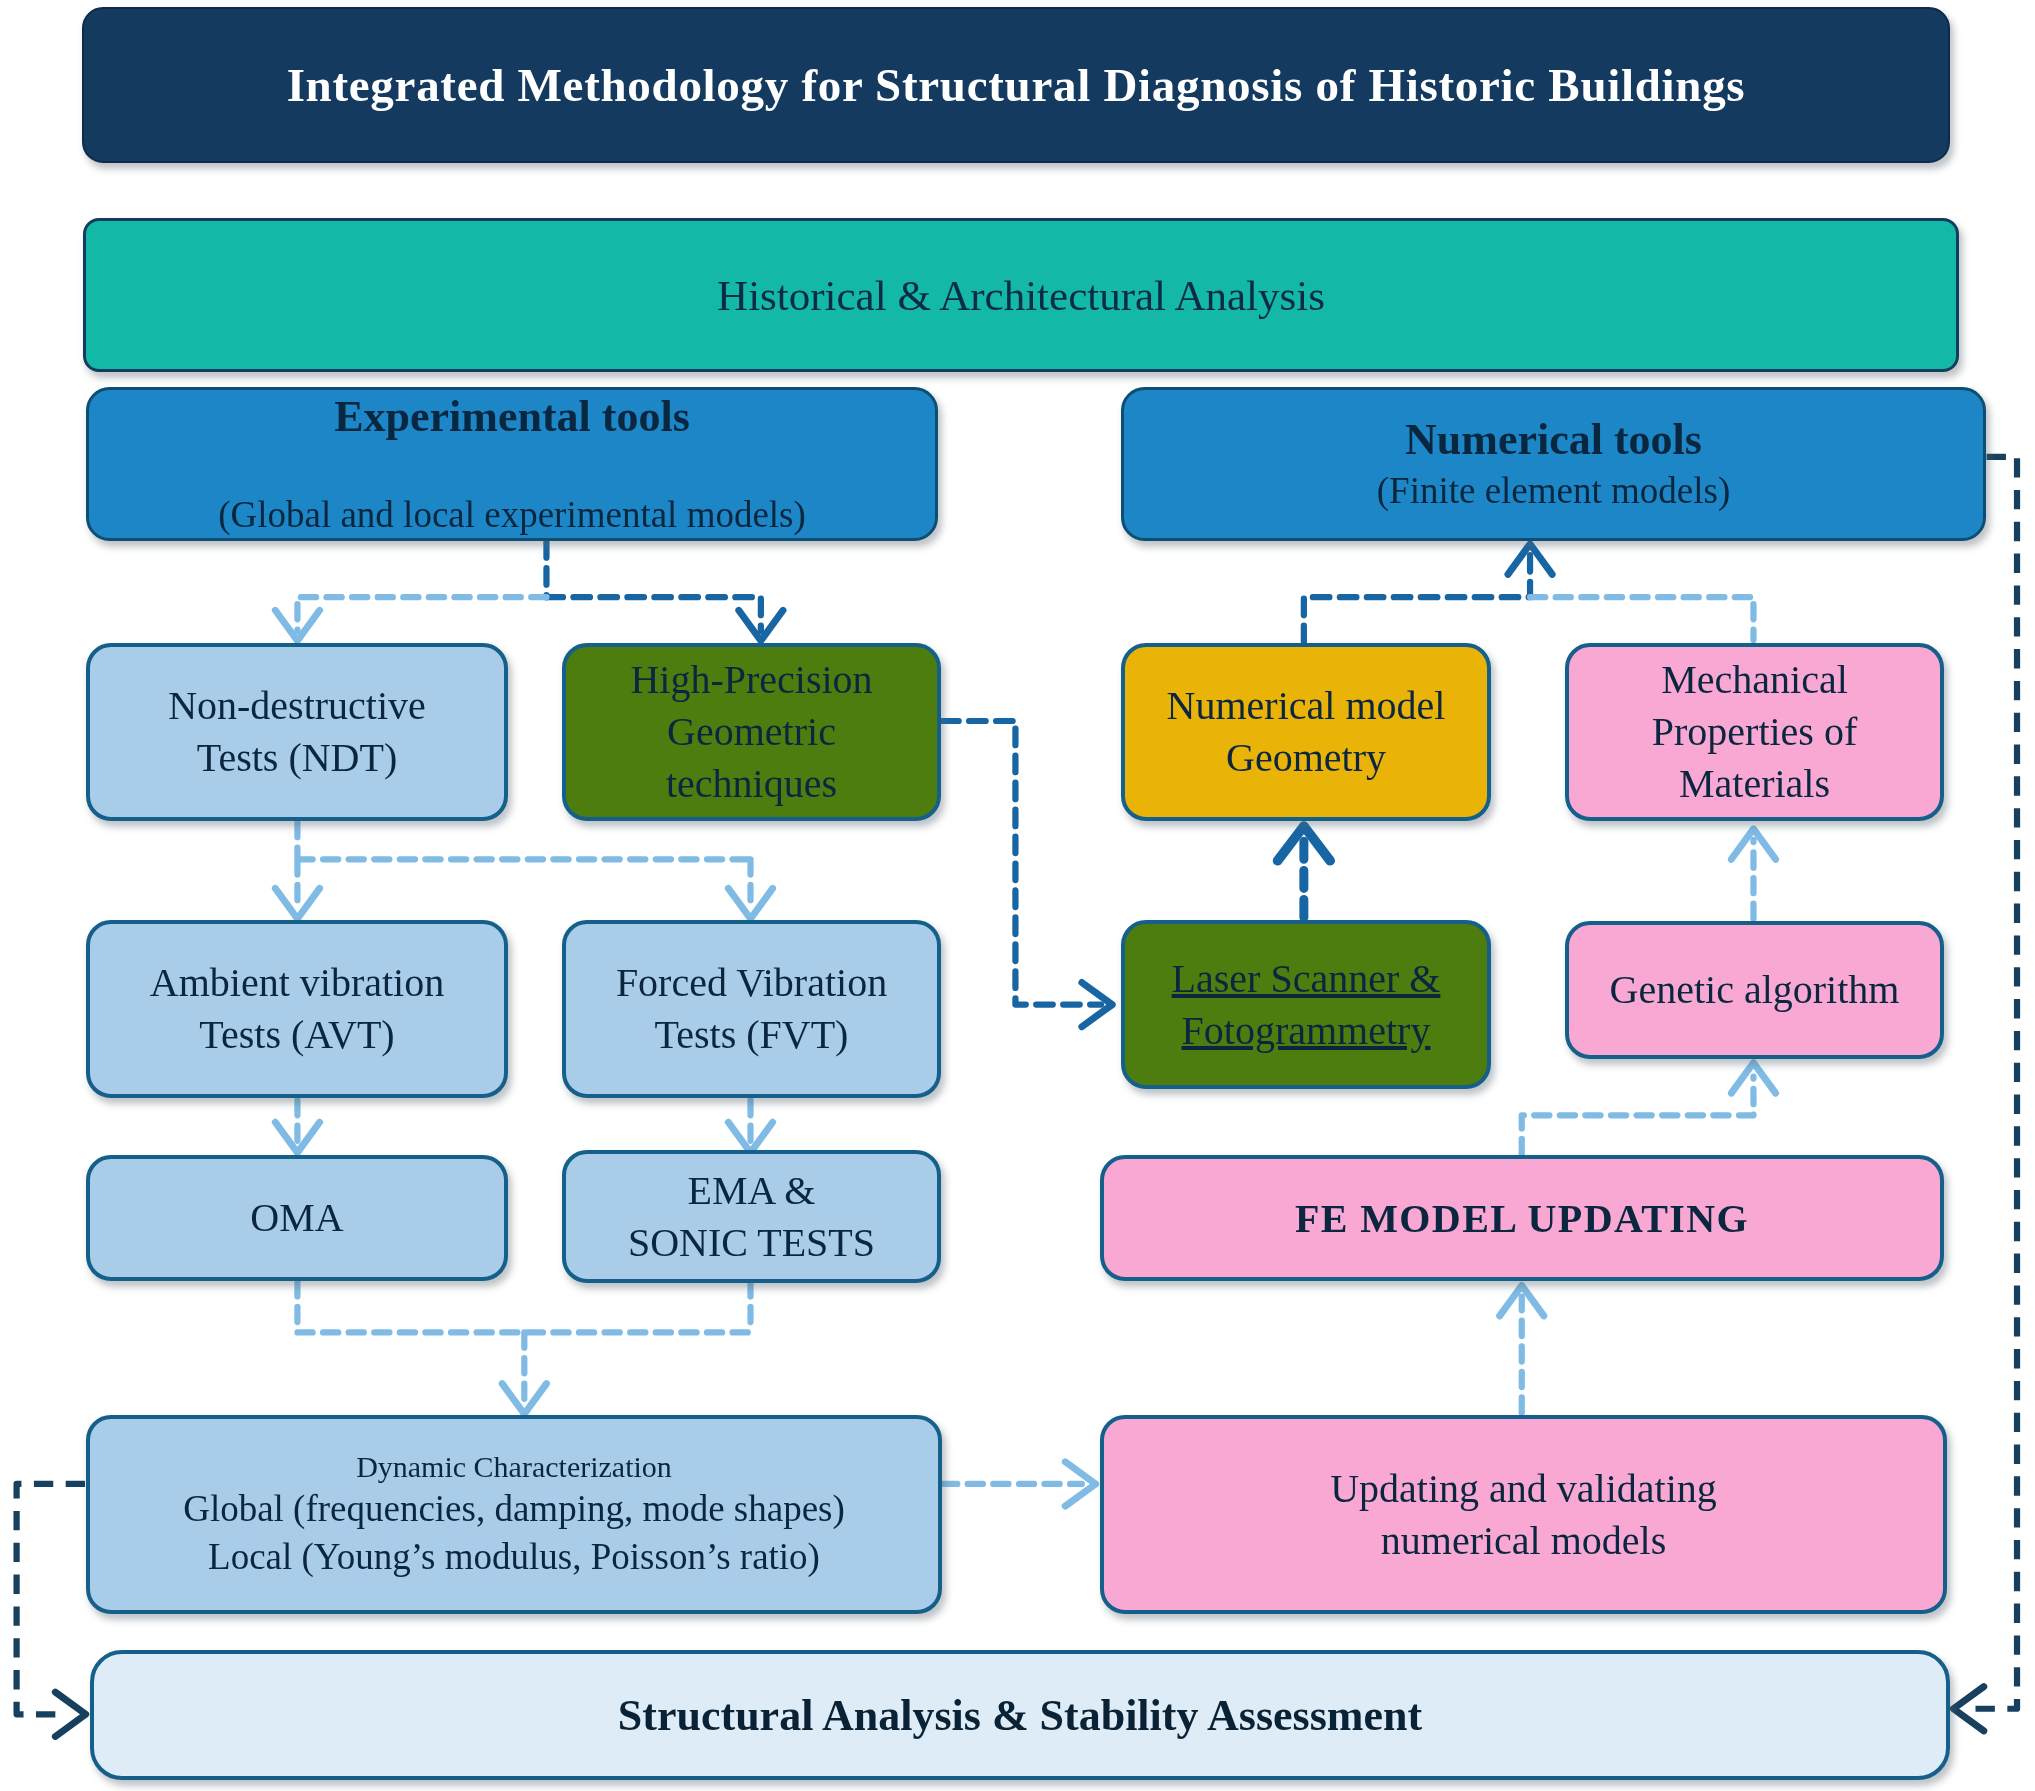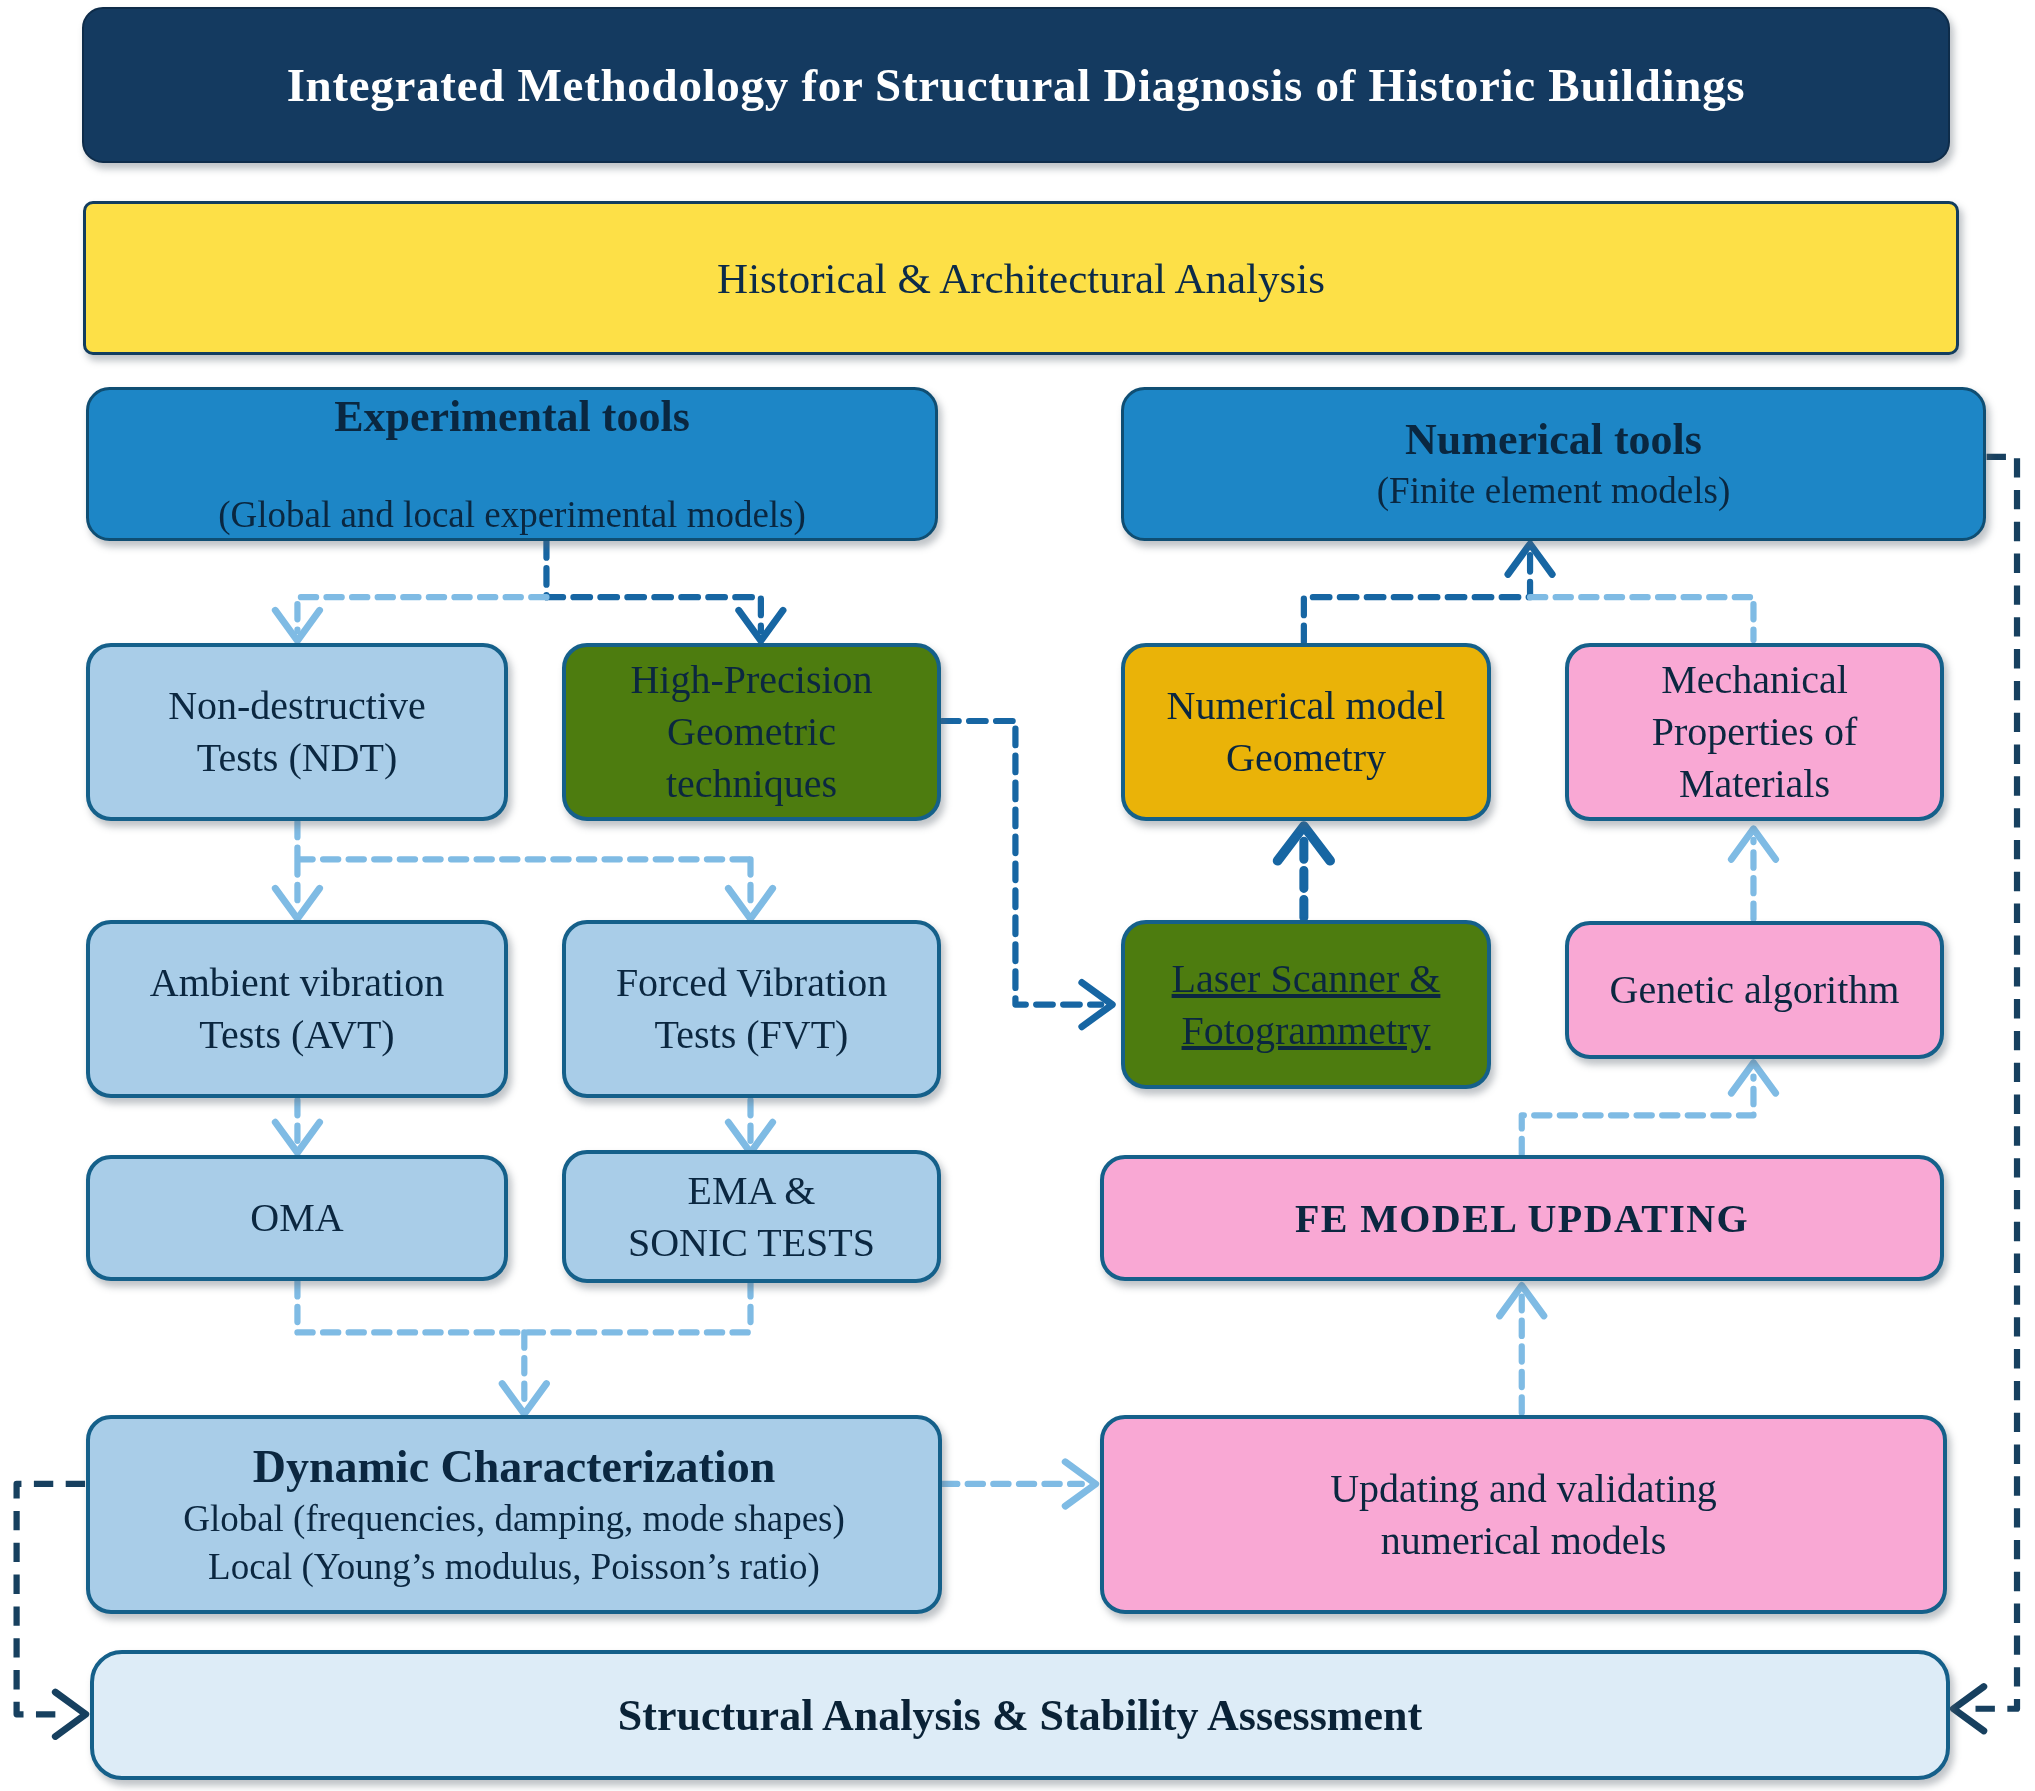--- a/index.html
+++ b/index.html
@@ -6,31 +6,31 @@
   body{width:2035px;height:1792px;position:relative;overflow:hidden;
        font-family:"Liberation Serif","DejaVu Serif",serif;color:#0b2740;}
   #canvas{position:absolute;inset:0;width:2030px;height:1792px;}
   #wires{position:absolute;left:0;top:0;z-index:1;}
   .node{position:absolute;z-index:2;box-sizing:border-box;
         display:flex;flex-direction:column;align-items:center;justify-content:center;
         text-align:center;border-radius:25px;
         box-shadow:3.5px 5.5px 7px rgba(90,100,110,0.38);}
   .banner-dark{background:#143a60;border:2.1px solid #0e2c4a;border-radius:21px;
         color:#ffffff;font-weight:bold;font-size:47px;letter-spacing:0.7px;}
-  .banner-mid{background:#fde047;border:3.5px solid #123d5f;border-radius:10px;
-        color:#0c2b49;font-size:43px;}
+  .banner-mid{background:#14b8a6;border:3.5px solid #123d5f;border-radius:16px;
+        color:#0c2b49;font-size:43px;margin-top:17px;}
   .header{background:#1d86c6;border:3.5px solid #0f4e73;border-radius:23.5px;color:#0a2740;}
   .header .t{font-weight:bold;font-size:44px;line-height:1.15;}
   .header .s{font-size:37px;line-height:1.15;margin-top:4.2px;}
   .light{background:#a9cde8;border:4.2px solid #15608a;}
   .medium{background:#4d7c0f;border:4.2px solid #15608a;justify-content:center;}
   .medium2{background:#eab308;border:4.2px solid #15608a;}
   .pale{background:#f9a8d4;border:4.2px solid #15608a;}
   .node .label{font-size:40px;line-height:1.3;}
-  .dyn-title{font-weight:bold;font-size:46px;line-height:1.25;}
+  .dyn-title{font-weight:normal;font-size:30px;line-height:1.25;}
   .dyn-line{font-size:37px;line-height:1.3;}
   .fe-label{font-weight:bold;font-size:40px;letter-spacing:1.4px;}
   .upd-label{font-size:40px;line-height:1.3;}
   .banner-foot{background:#ddecf7;border:4.2px solid #15608a;border-radius:32px;
         font-weight:bold;font-size:44px;color:#0a2236;}
   .blk{display:block;}
 </style>
 </head>
 <body>
 

